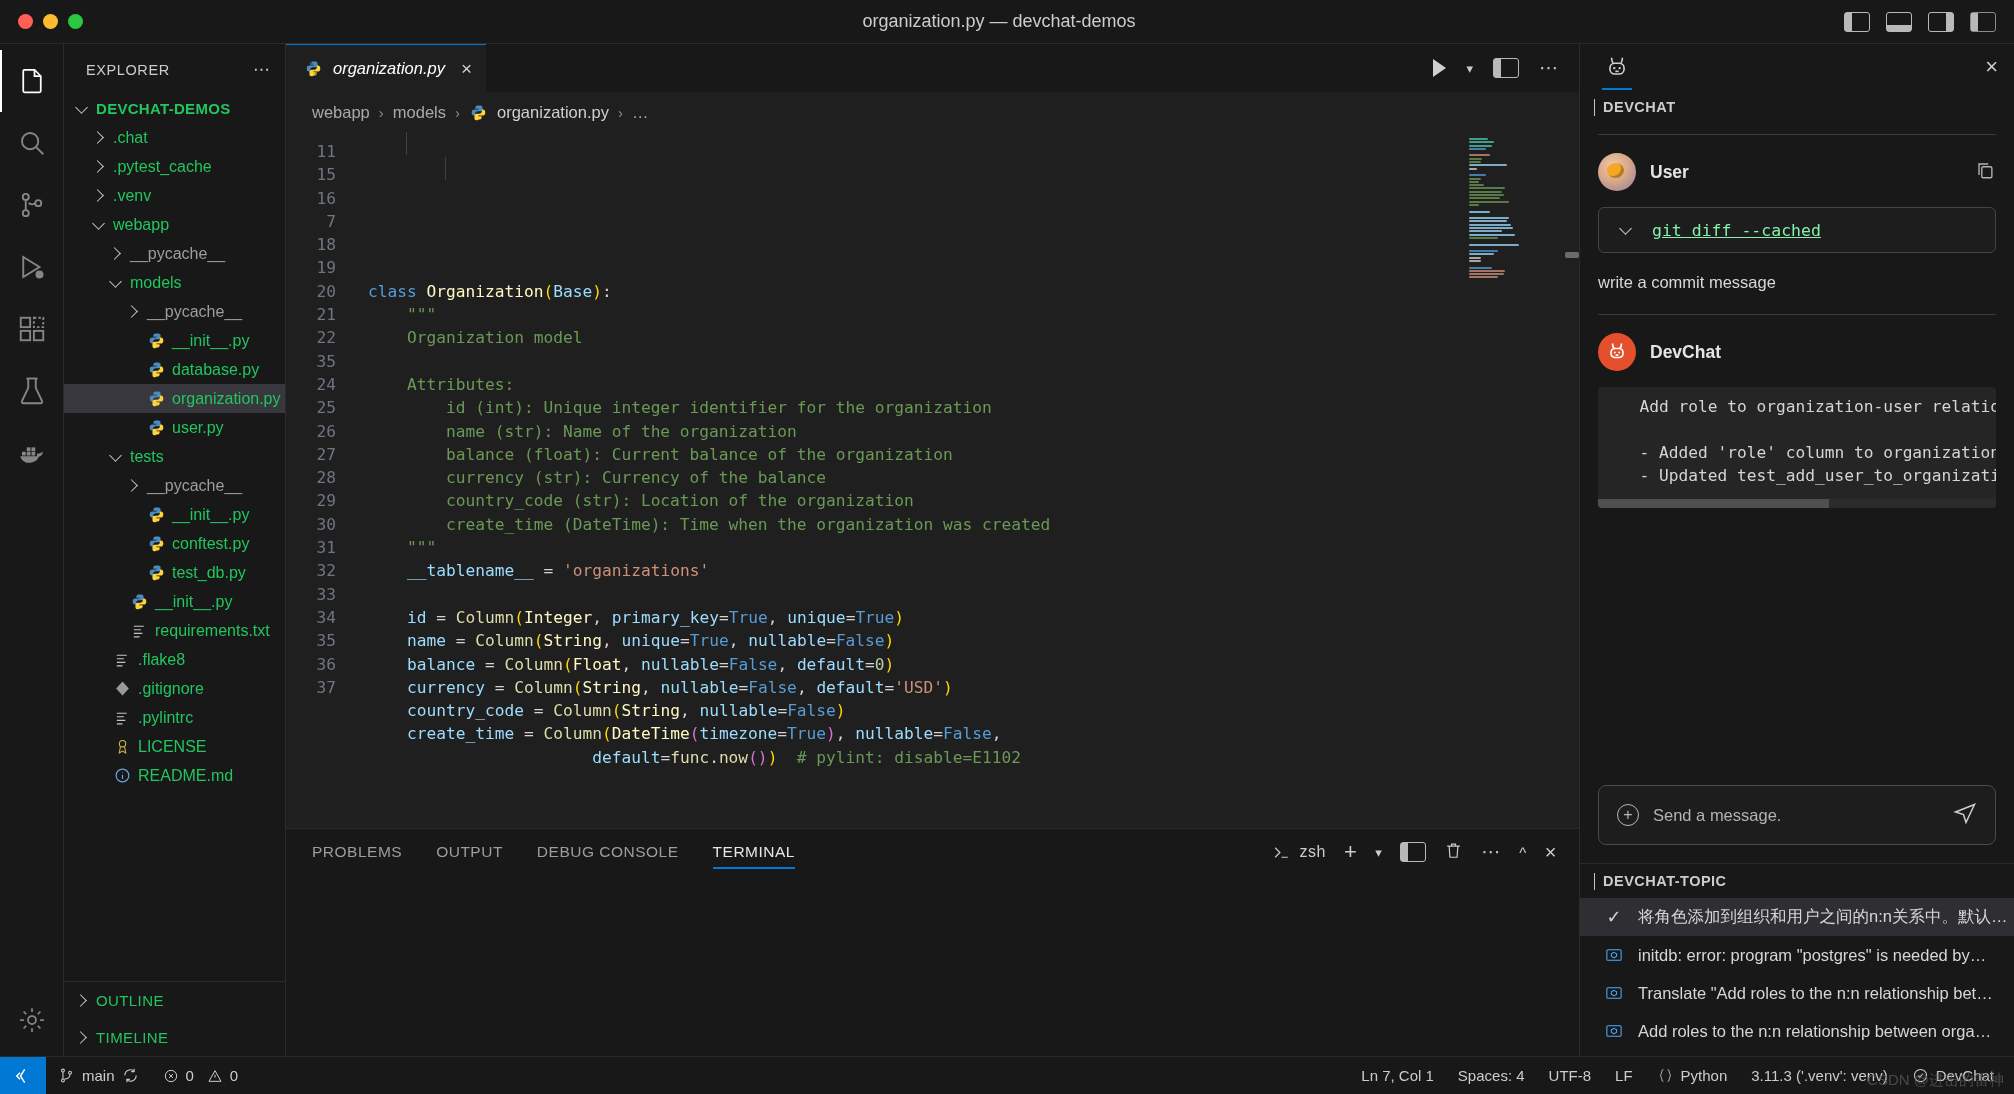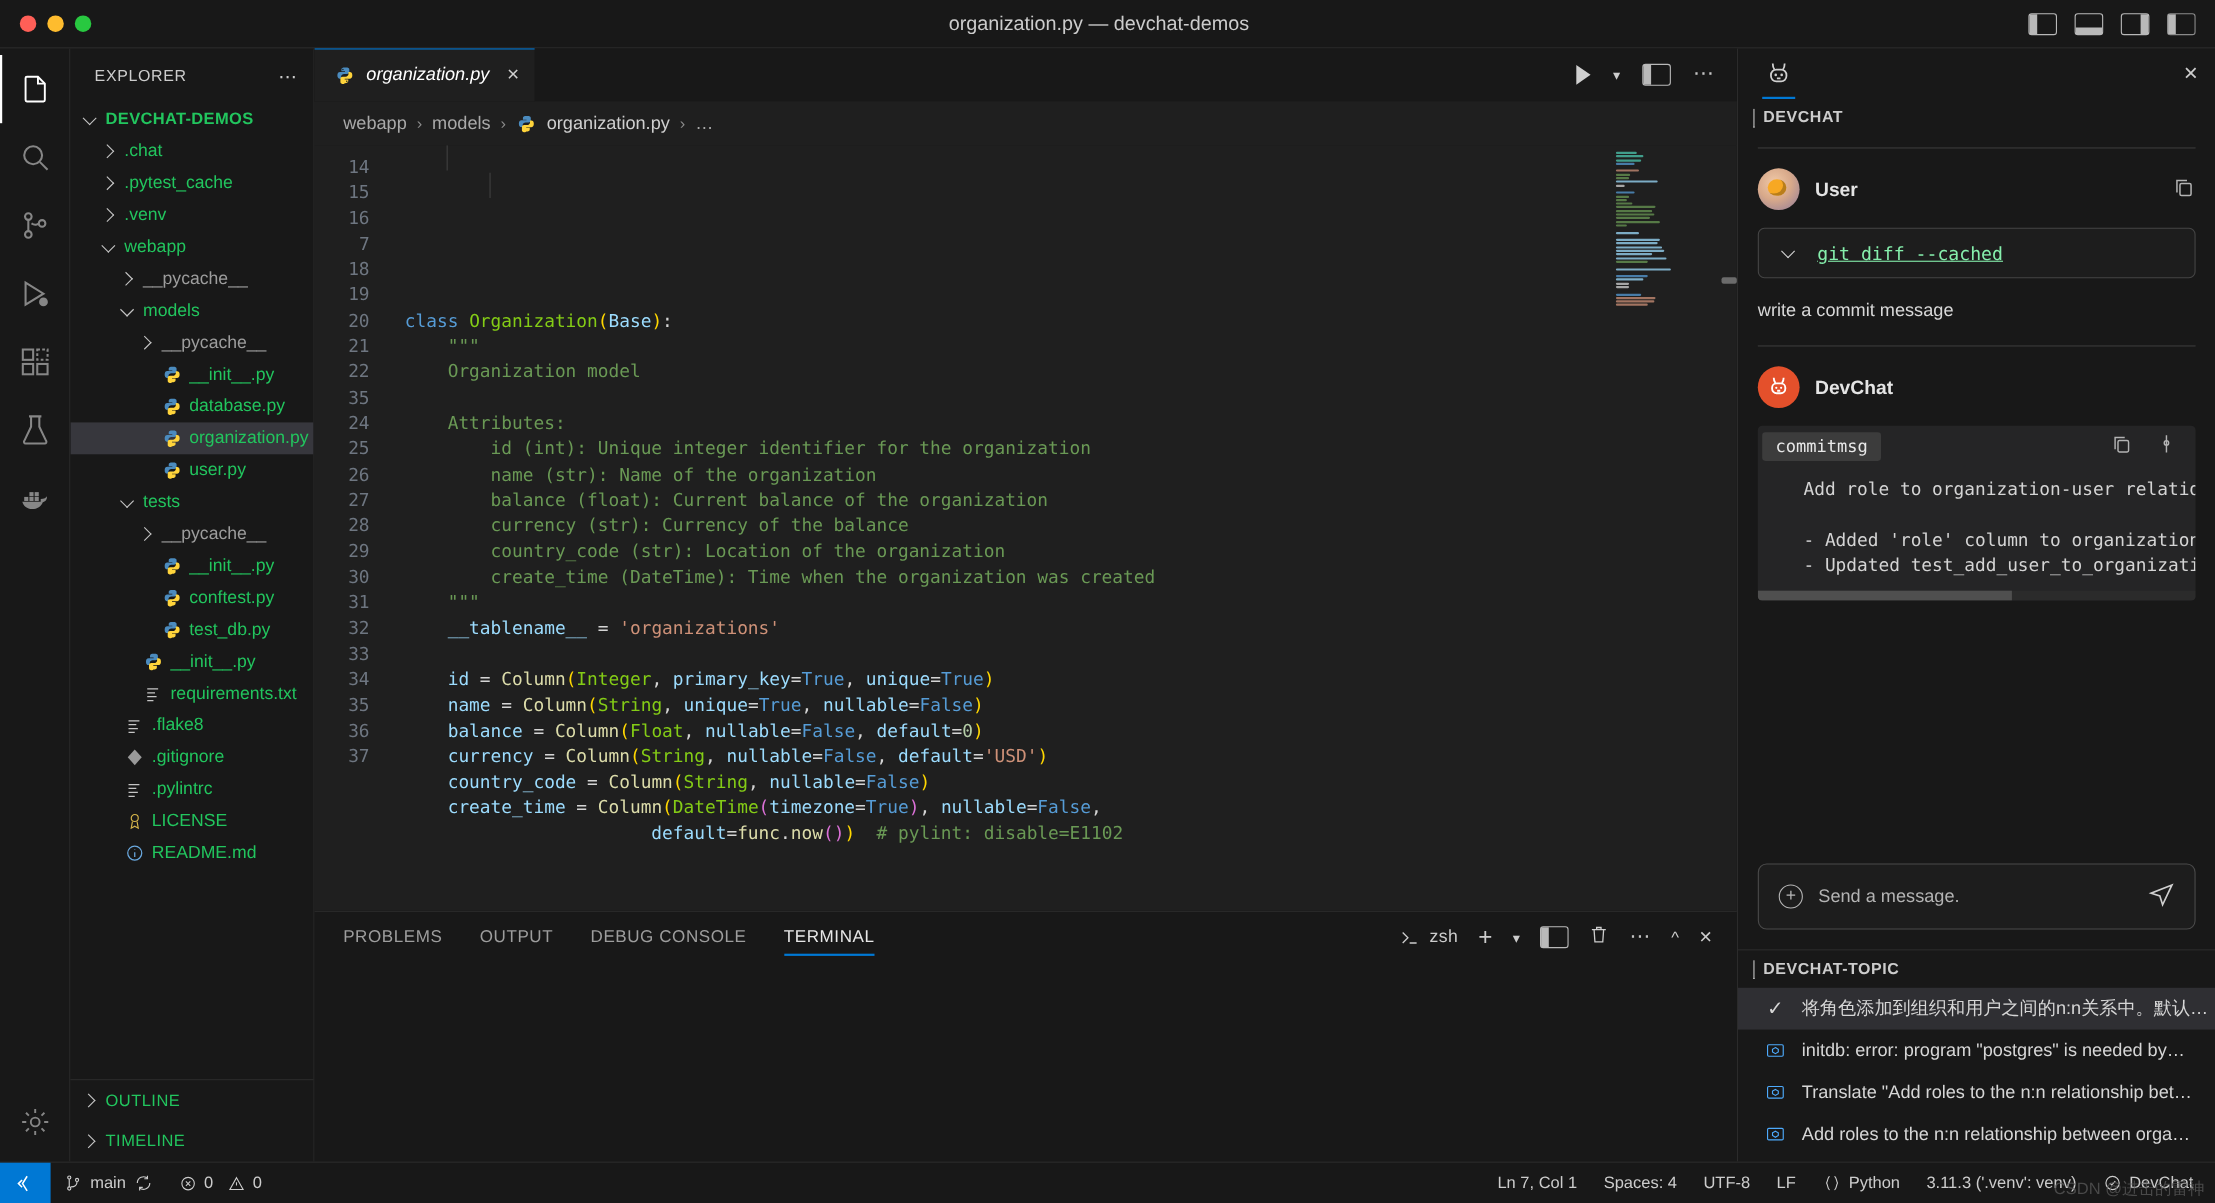--- a/index.html
+++ b/index.html
@@ -113,21 +113,21 @@
   .codelines { flex: 1 1 auto; padding-top: 8px; padding-left: 16px; position: relative; white-space: pre; }
   .codelines div { height: 23.3px; }
   .indent-guide { position:absolute; top:0; bottom:0; width:1px; background:#404040; }
   .minimap {
     position: absolute; right: 14px; top: 6px; width: 96px; height: 124px; opacity: .75;
   }
   .mm-line { height: 2px; margin-bottom: 1.3px; border-radius: 1px; }
   .scroll-deco { position:absolute; right:0; top:120px; width:14px; height:6px; background:#6b6b6b; border-radius:2px;}
   
   .k  { color: #569cd6; }
-  .cls{ color: #84cc16; text-align: right; }
+  .cls{ color: #fef9c3; text-align: right; }
   .fn { color: #dcdcaa; }
   .str{ color: #ce9178; }
   .cmt{ color: #6a9955; }
   .var{ color: #9cdcfe; }
   .num{ color: #b5cea8; }
   .pn { color: #ffd700; }
   .pn2{ color: #da70d6; }
   .op { color: #d4d4d4; }
 
   
@@ -542,21 +542,21 @@
             </svg>
         </span>
         <span style="color:#cfcfcf;">organization.py</span>
         <span class="bc-sep">›</span>
         <span>…</span>
       </div>
 
       <div class="editor-wrap">
         <div class="codearea">
           <div class="gutter" id="gutter">
-              <div>14</div>
+              <div>11</div>
               <div>15</div>
               <div>16</div>
               <div>7</div>
               <div>18</div>
               <div>19</div>
               <div>20</div>
               <div>21</div>
               <div>22</div>
               <div>35</div>
               <div>24</div>
@@ -704,37 +704,20 @@
               <rect x="6" y="8.5" width="12" height="9" rx="4"></rect>
               <circle cx="9.8" cy="12.6" r="1" fill="#ffffff" stroke="none"></circle>
               <circle cx="14.2" cy="12.6" r="1" fill="#ffffff" stroke="none"></circle>
               <path d="M10.6 15.2h2.8"></path>
             </svg>
           </span>
           <span class="msg-name">DevChat</span>
         </div>
 
         <div class="code-block">
-          <div class="cb-head">
-            <span class="cb-lang">commitmsg</span>
-            <span class="cb-actions">
-              <span>
-                <svg viewBox="0 0 24 24" width="21" height="21" fill="none" stroke="currentColor" stroke-width="1.5">
-                    <rect x="8.5" y="8.5" width="11" height="12" rx="1.5"></rect>
-                    <path d="M15.5 5.5h-10v12"></path>
-                  </svg>
-              </span>
-              <span>
-                <svg viewBox="0 0 24 24" width="21" height="21" fill="none" stroke="currentColor" stroke-width="1.5">
-                    <path d="M12 3v18"></path>
-                    <circle cx="12" cy="11" r="2.3"></circle>
-                  </svg>
-              </span>
-            </span>
-          </div>
           <div class="cb-body" id="cbbody"><div>  Add role to organization-user relationshi</div><div> </div><div>  - Added 'role' column to organization_use</div><div>  - Updated test_add_user_to_organization t</div></div>
           <div class="cb-scroll"></div>
         </div>
       </div>
 
       <div class="sendbox">
         <span class="plus-ico">+</span>
         <span class="ph">Send a message.</span>
         <span class="send-ico">
           <svg viewBox="0 0 24 24" width="24" height="24" fill="none" stroke="currentColor" stroke-width="1.5">

